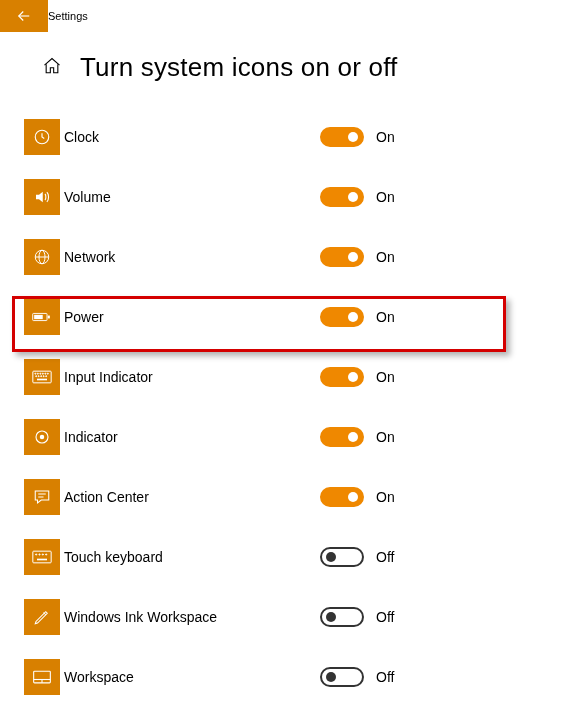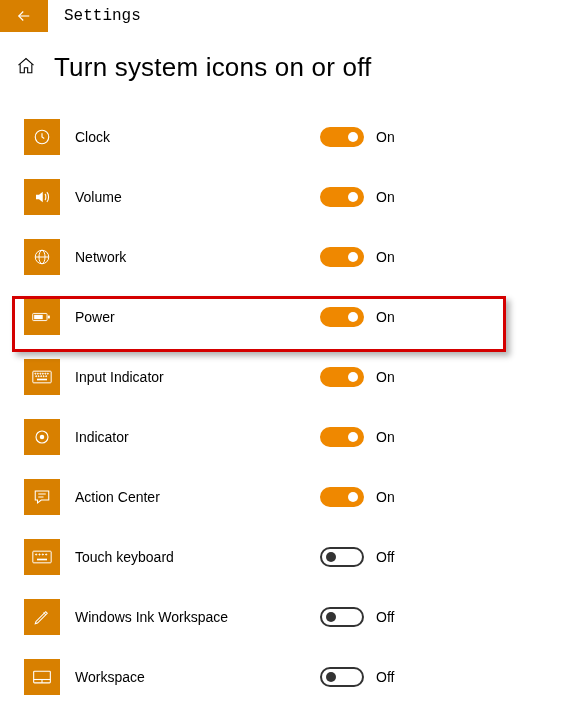--- a/index.html
+++ b/index.html
@@ -20,29 +20,27 @@
   .back-btn {
     width: 48px;
     height: 32px;
     background: #d88000;
     display: flex;
     align-items: center;
     justify-content: center;
     color: #fff;
   }
   .header-title {
-    font-size: 16px;
-    margin-left: 16px;
+    font-size: 11px;
     color: #000;
-    font-family: Liberation Mono, monospace;
   }
   .page-title-row {
     display: flex;
     align-items: center;
-    padding: 20px 24px 24px 16px;
+    padding: 20px 24px 24px 42px;
     gap: 18px;
   }
   .home-icon { color: #000; }
   .page-title {
     font-size: 26px;
     font-weight: 400;
     letter-spacing: 0.2px;
   }
   .list {
     padding-left: 24px;
@@ -59,21 +57,21 @@
     height: 36px;
     background: #d88000;
     display: flex;
     align-items: center;
     justify-content: center;
     color: #fff;
     flex-shrink: 0;
   }
   .item-label {
     font-size: 14px;
-    margin-left: 15px;
+    margin-left: 4px;
     flex-grow: 1;
     color: #000;
   }
   .toggle-wrap {
     position: absolute;
     left: 296px;
     display: flex;
     align-items: center;
     gap: 12px;
     text-align: right;

